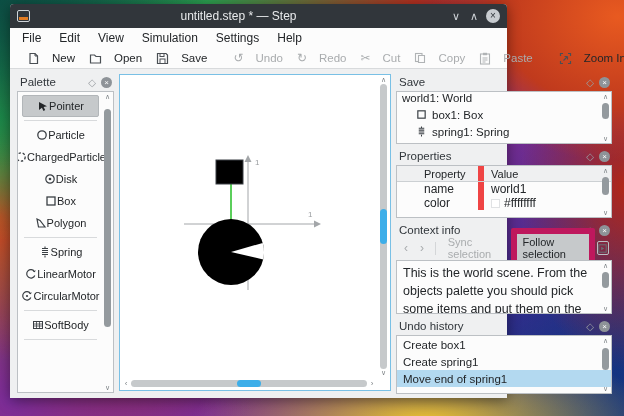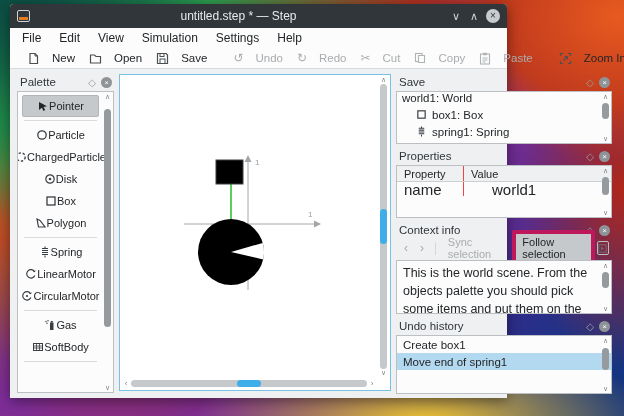--- a/index.html
+++ b/index.html
@@ -76,30 +76,30 @@
   .cv-vsb .track { background:#c6c9cb; border-radius:3.5px; }
   
   .rcol { position:absolute; left:386px; top:4px; width:216px; bottom:4px; }
   .rpanel { position:absolute; left:0; right:0; }
   .world-list { position:absolute; left:0; right:0; top:17px; bottom:0; }
   .tree-row { height:17px; display:flex; align-items:flex-start; gap:5px; font-size:11.5px; padding-left:5px; }
   .tree-row.indent { padding-left:19px; }
   
   .prop-table { position:absolute; left:0; right:0; top:17px; bottom:0; }
   .prop-head { display:flex; height:16px; background:#eff0f1; border-bottom:1px solid #ccd0d3; align-items:center; }
-  .prop-head .c1, .prop-row .c1 { width:67px; padding-left:7px; border-right:1px solid #ef4444; height:100%; display:flex; align-items:center; }
+  .prop-head .c1, .prop-row .c1 { width:67px; padding-left:7px; border-right:6px solid #ef4444; height:100%; display:flex; align-items:center;margin-left:20px; }
   .prop-head .c2, .prop-row .c2 { flex:1; padding-left:7px; display:flex; align-items:center; gap:4px; }
-  .prop-row { display:flex; height:14px; font-size:15px; align-items:center;gap:21px; }
+  .prop-row { display:flex; height:14px; font-size:12px; align-items:center; }
   .swatch { width:9px; height:9px; background:#ffffff; border:1px solid #e0e2e4; display:inline-block; }
   
   .ctx-toolbar { height:20px; display:flex; align-items:center; padding:0 3px; gap:2px; }
   .ctx-nav { color:#a9acae; font-size:12px; padding:0 5px; }
   .ctx-sep { width:1px; height:13px; background:#d4d6d8; margin:0 4px; }
   .ctx-btn { font-size:11px; padding:2px 6px; color:#a9acae; }
-  .ctx-btn.active { background:#c6c9cb; border:4px solid #be185d; border-radius:2px; color:#232629; }
+  .ctx-btn.active { background:#c6c9cb; border:6px solid #be185d; border-radius:2px; color:#232629; }
   .ctx-browser { margin-left:auto; width:15px; height:14px; border:1px solid #b9bdc1; border-radius:2px; display:flex; align-items:center; justify-content:center; }
   .ctx-text { position:absolute; left:0; right:0; top:38px; bottom:0; }
   .ctx-text .inner { padding:4px 14px 0 6px; font-size:12.5px; line-height:1.42; color:#232629; }
   
   .undo-list { position:absolute; left:0; right:0; top:17px; bottom:0; }
   .u-row { height:17px; display:flex; align-items:center; padding-left:6px; font-size:11.5px; }
   .u-row.selected { background:#b3d9f0; }
 </style>
 </head>
 <body>
@@ -270,30 +270,20 @@
           </div>
           <div class="p-item">
             <svg width="12" height="12" viewBox="0 0 12 12">
                 <path d="M9.8 7.5a4.2 4.2 0 1 1-.4-4" fill="none" stroke="#3a3f44" stroke-width="1.2"></path>
                 <path d="M10.8 2.2l-1 2-2-.8z" fill="#3a3f44"></path>
                 <circle cx="6" cy="6" r="1.1" fill="#3a3f44"></circle>
               </svg>
             <span>CircularMotor</span>
           </div>
           <div class="p-sep"></div>
-          <div class="p-item">
-            <svg width="12" height="12" viewBox="0 0 12 12">
-                <rect x="6" y="3.5" width="3.5" height="7.5" fill="#3a3f44"></rect>
-                <rect x="6.8" y="2" width="2" height="1.5" fill="#3a3f44"></rect>
-                <circle cx="2" cy="2.5" r=".7" fill="#3a3f44"></circle>
-                <circle cx="4" cy="1.8" r=".7" fill="#3a3f44"></circle>
-                <circle cx="3" cy="4.2" r=".7" fill="#3a3f44"></circle>
-              </svg>
-            <span>Gas</span>
-          </div>
           <div class="p-item">
             <svg width="12" height="12" viewBox="0 0 12 12">
                 <rect x="1.5" y="2.5" width="9" height="7" fill="none" stroke="#3a3f44"></rect>
                 <path d="M4.5 2.5v7M7.5 2.5v7M1.5 5h9M1.5 7h9" stroke="#3a3f44" stroke-width=".8"></path>
               </svg>
             <span>SoftBody</span>
           </div>
           <div class="p-sep"></div>
         </div>
         <div class="vsb">
@@ -389,20 +379,27 @@
         </div>
         <div class="prop-table boxed">
           <div class="prop-head">
             <span class="c1">Property</span>
             <span class="c2">Value</span>
           </div>
           <div class="prop-row">
             <span class="c1">name</span>
             <span class="c2">world1</span>
           </div>
+          <div class="prop-row">
+            <span class="c1">color</span>
+            <span class="c2">
+                <span class="swatch"></span>
+                <span>#ffffffff</span>
+              </span>
+          </div>
           <div class="vsb">
             <span class="arr">∧</span>
             <span class="track">
                 <span class="thumb" style="top:2px; height:18px;"></span>
               </span>
             <span class="arr">∨</span>
           </div>
         </div>
       </div>
 
@@ -440,20 +437,23 @@
       <div class="rpanel" style="top:244px; bottom:0;">
         <div class="panel-head">
           <span class="ph-title">Undo history</span>
           <span class="ph-float">◇</span>
           <span class="ph-close">×</span>
         </div>
         <div class="undo-list boxed">
           <div class="u-row">
             <span>Create box1</span>
           </div>
+          <div class="u-row">
+            <span>Create spring1</span>
+          </div>
           <div class="u-row selected">
             <span>Move end of spring1</span>
           </div>
           <div class="vsb">
             <span class="arr">∧</span>
             <span class="track">
                 <span class="thumb" style="top:3px; height:22px;"></span>
               </span>
             <span class="arr">∨</span>
           </div>

